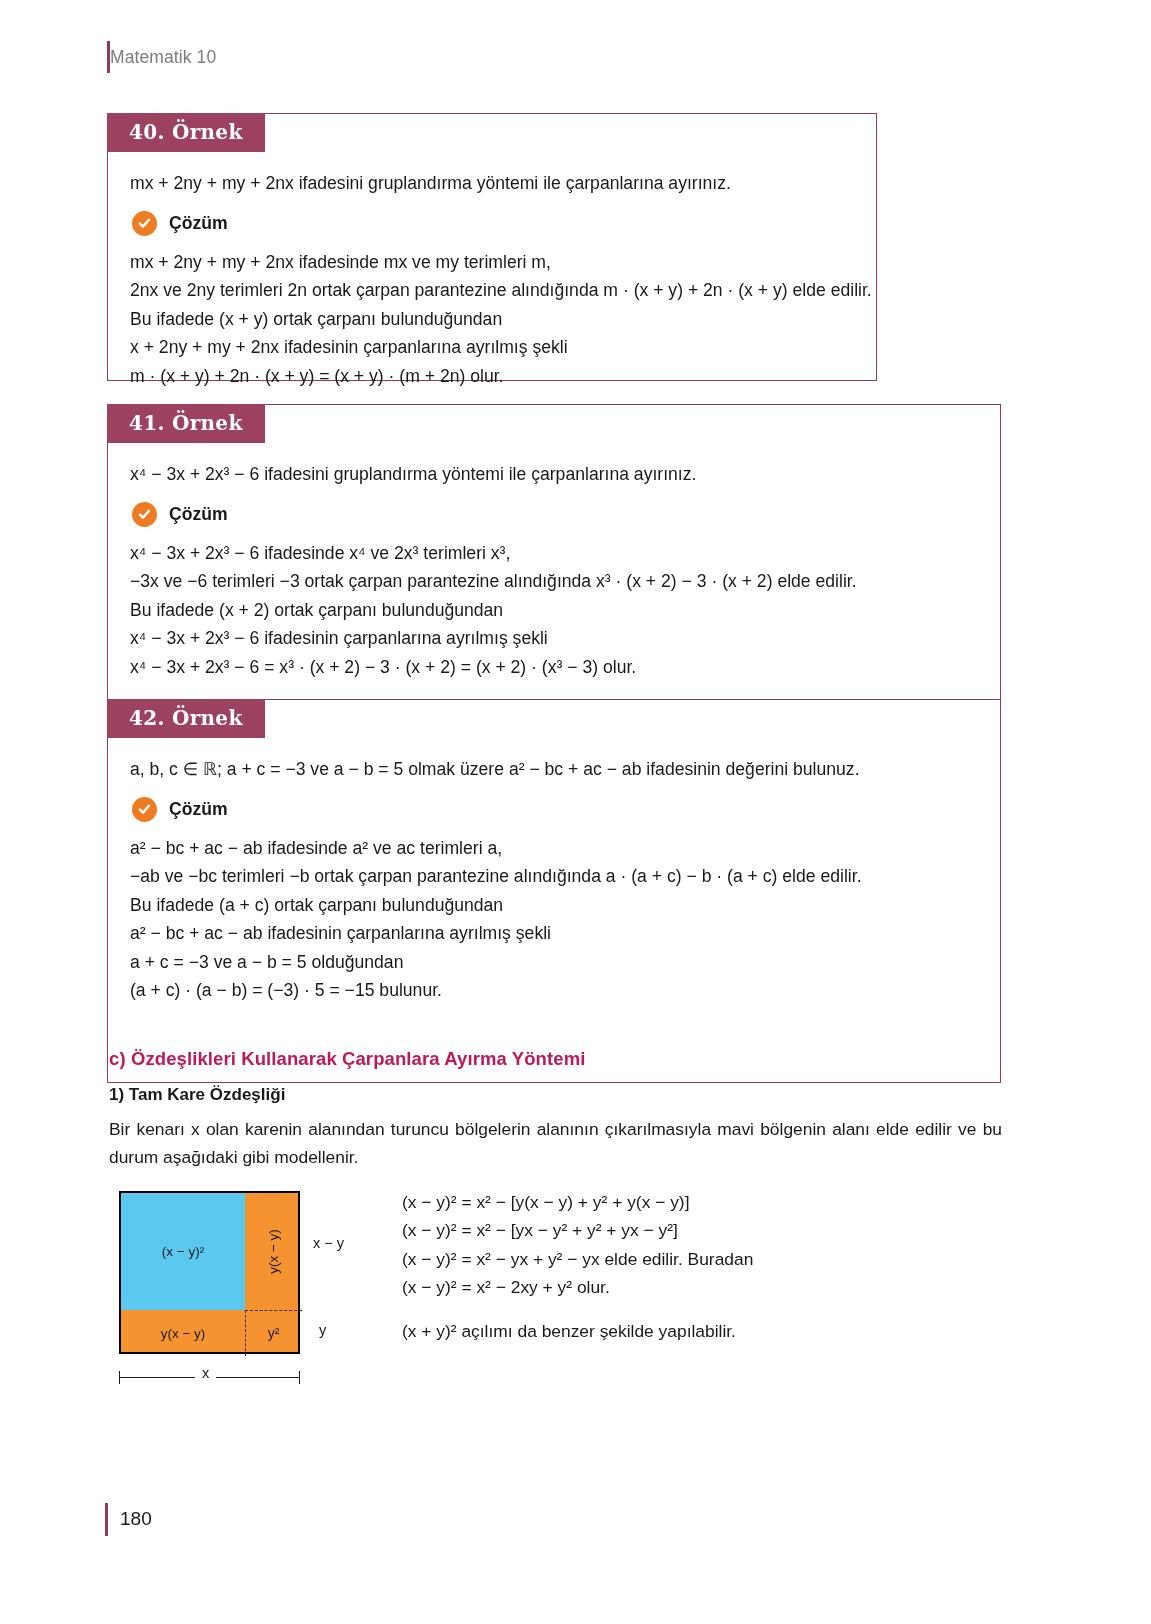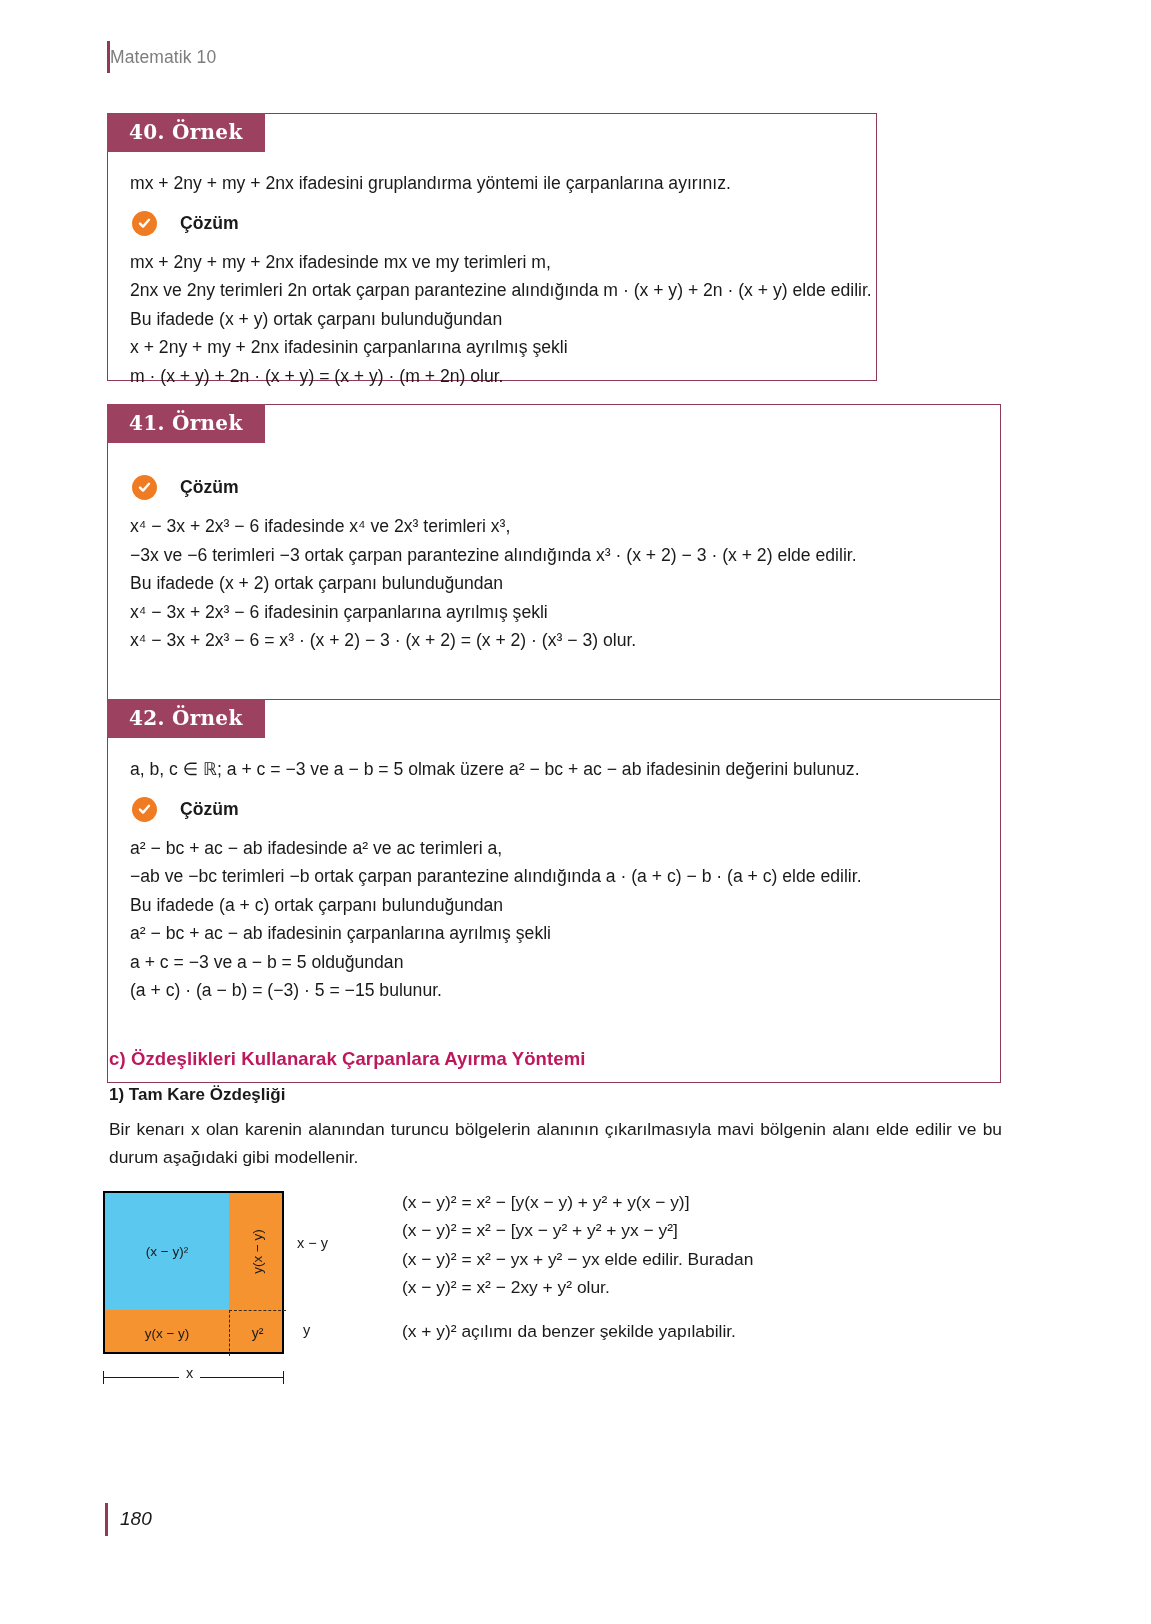--- a/index.html
+++ b/index.html
@@ -60,21 +60,21 @@
   .q-line {
     font-size: 17.6px;
     line-height: 1.52;
     color: #1a1a1a;
     margin: 0 0 2px 0;
     white-space: nowrap;
   }
   .cozum-row {
     display: flex;
     align-items: center;
-    gap: 23px;
+    gap: 12px;
     margin: 14px 0 12px 2px;
   }
   .cozum-badge {
     width: 25px;
     height: 25px;
     border-radius: 50%;
     background: #ef7c22;
     display: inline-flex;
     align-items: center;
     justify-content: center;
@@ -125,21 +125,21 @@
     font-size: 17.4px;
     line-height: 1.58;
     color: #1a1a1a;
     text-align: justify;
     text-justify: inter-word;
   }
 
   
   .figure-wrap {
     position: absolute;
-    left: 103px;
+    left: 119px;
     top: 1191px;
     width: 250px;
     height: 206px;
   }
   .square-outer {
     position: absolute;
     left: 0; top: 0;
     width: 181px; height: 163px;
     border: 2px solid #000000;
     background: #f59331;
@@ -262,21 +262,20 @@
 
   
   .page-footer {
     position: absolute;
     left: 105px;
     top: 1502px;
     display: flex;
     align-items: center;
     gap: 12px;
     height: 34px;
-    font-style: italic;
   }
   .footer-rule {
     width: 3px;
     height: 33px;
     background: #8e3c55;
   }
   .footer-number {
     font-size: 19px;
     color: #1a1a1a;
   }
@@ -305,20 +304,21 @@
     <p class="sol-line">2nx ve 2ny terimleri 2n ortak çarpan parantezine alındığında m · (x + y) + 2n · (x + y) elde edilir.</p>
     <p class="sol-line">Bu ifadede (x + y) ortak çarpanı bulunduğundan</p>
     <p class="sol-line">x + 2ny + my + 2nx ifadesinin çarpanlarına ayrılmış şekli</p>
     <p class="sol-line">m · (x + y) + 2n · (x + y) = (x + y) · (m + 2n) olur.</p>
   </div>
 </div>
 
 <div class="example-box" id="box41">
   <div class="example-tab">41. Örnek</div>
   <div class="example-body">
+    <p class="q-line">x⁴ − 3x + 2x³ − 6 ifadesini gruplandırma yöntemi ile çarpanlarına ayırınız.</p>
     <div class="cozum-row">
       <span class="cozum-badge">
         <svg width="15" height="15" viewBox="0 0 15 15">
             <path d="M3 7.6 L6 10.6 L12 3.8" stroke="#ffffff" stroke-width="2.4" fill="none" stroke-linecap="round" stroke-linejoin="round"></path>
           </svg>
       </span>
       <span class="cozum-label">Çözüm</span>
     </div>
     <p class="sol-line">x⁴ − 3x + 2x³ − 6 ifadesinde x⁴ ve 2x³ terimleri x³,</p>
     <p class="sol-line">−3x ve −6 terimleri −3 ortak çarpan parantezine alındığında x³ · (x + 2) − 3 · (x + 2) elde edilir.</p>

